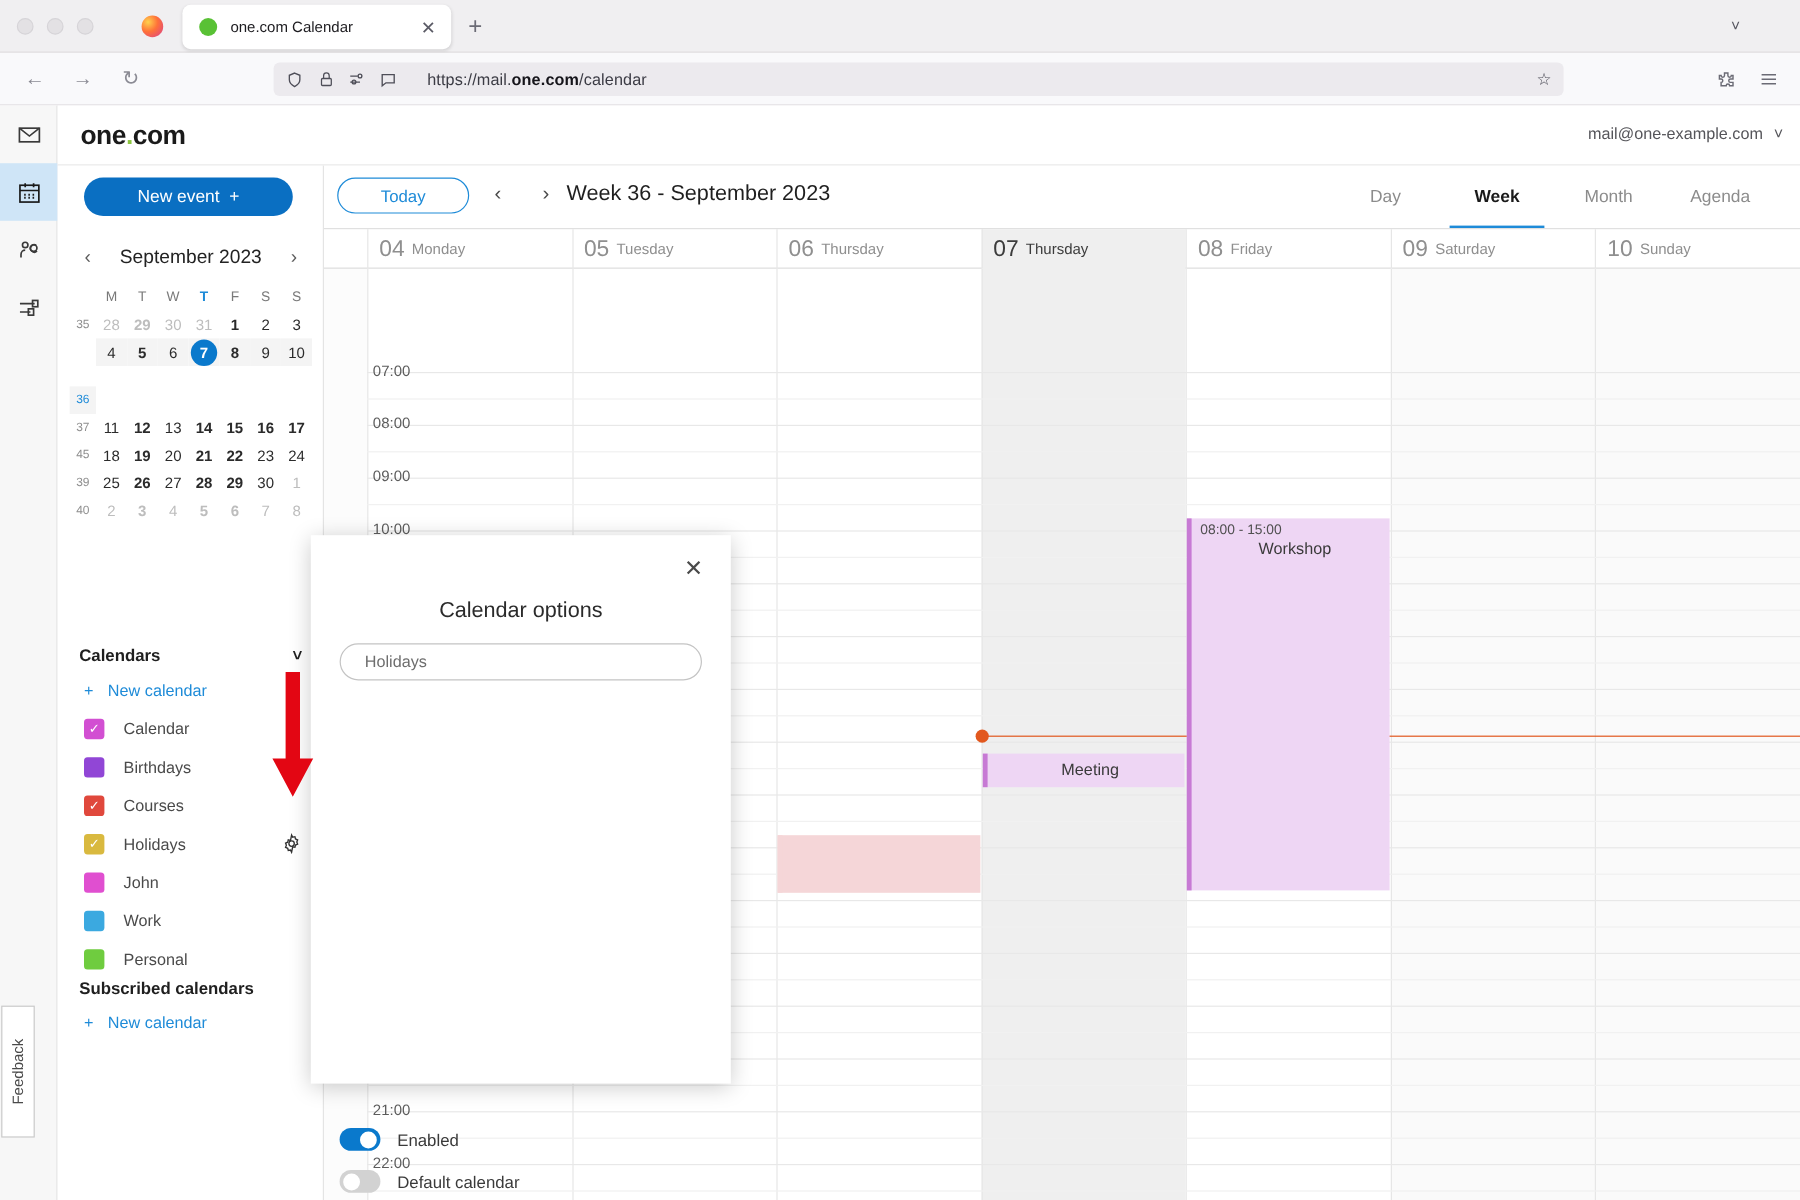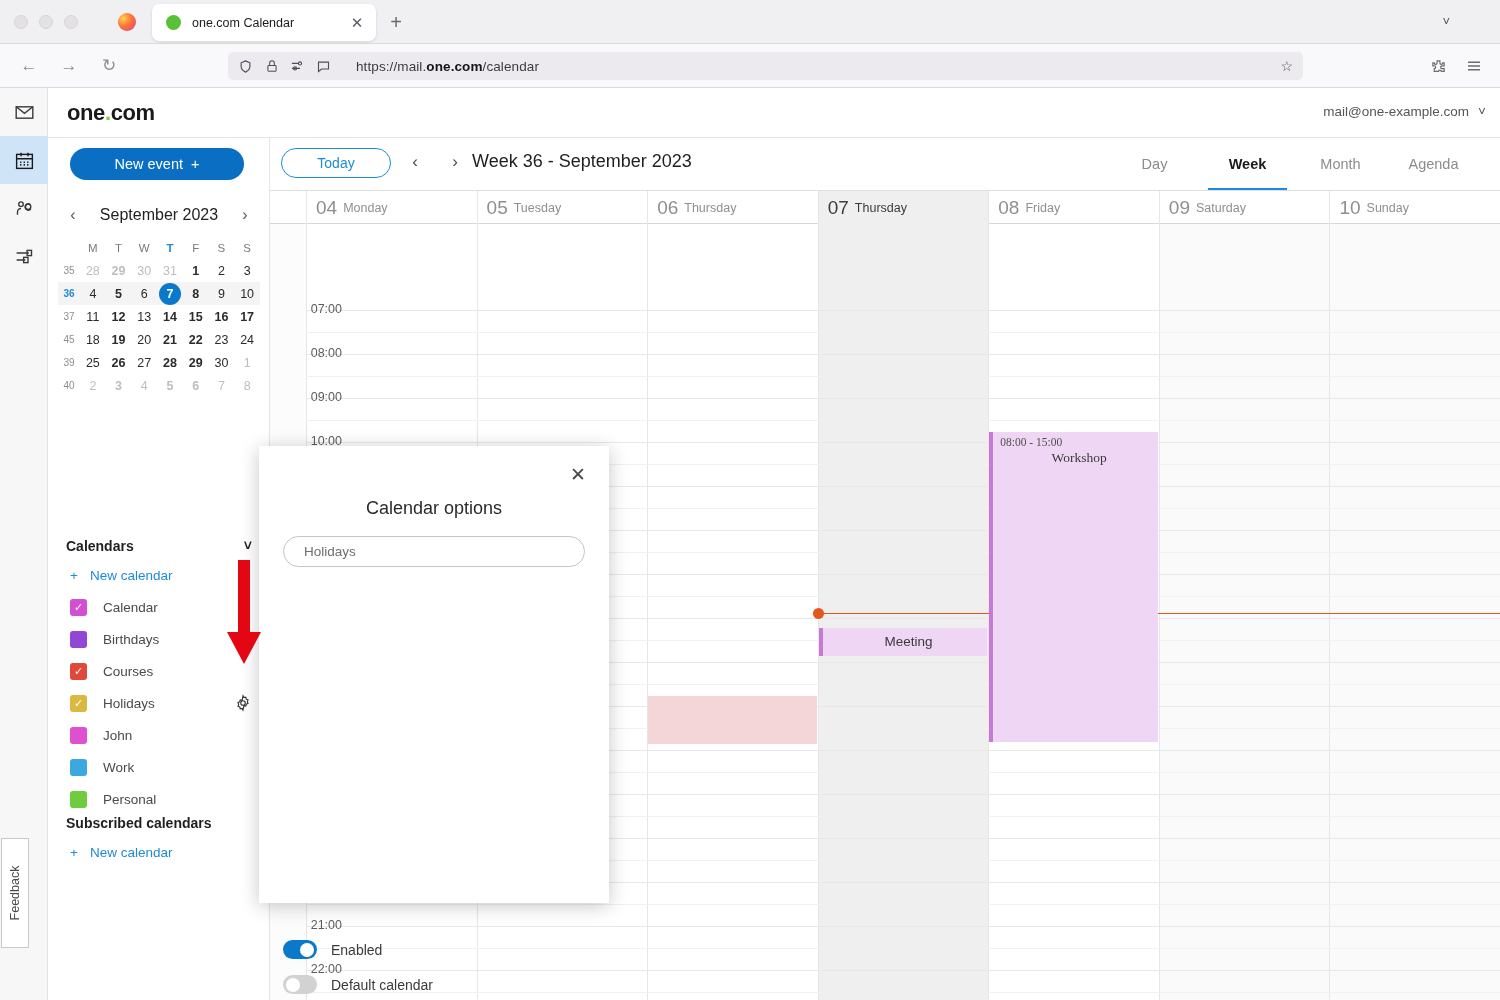--- a/index.html
+++ b/index.html
@@ -145,21 +145,21 @@
     margin: 6px 10px 0 10px; display: grid;
     grid-template-columns: 22px repeat(7, 1fr); row-gap: 0;
   }
   .mc-grid div {
     height: 23px; display: flex; align-items: center; justify-content: center;
     font-size: 12.5px; color: #2b2b2b;
   }
   .mc-grid .dow { color: #7a7a7a; font-size: 11.5px; }
   .mc-grid .dow.hl { color: #1e8bd8; font-weight: 700; }
   .mc-grid .wk { font-size: 10px; color: #8e8e8e; }
-  .mc-grid .wk.hl { color: #1e8bd8; font-weight: 700; }
+  .mc-grid .wk.hl { color: #1e8bd8; font-weight: 400; margin-top: 40px; }
   .mc-grid .out { color: #bdbdbd; }
   .mc-grid .bold { font-weight: 700; }
   .mc-grid .rowhl { background: #f4f4f4; }
   .mc-grid .sel { position: relative; color: #fff; }
   .mc-grid .sel::before {
     content: ""; position: absolute; width: 22px; height: 22px;
     border-radius: 50%; background: #0a79cc; z-index: 0;
   }
   .mc-grid .sel span { position: relative; z-index: 1; font-weight: 700; }
 
@@ -704,21 +704,21 @@
           <div class="hline half" style="top: 680px;"></div>
           <div class="tlabel" style="top: 650px;">20:00</div>
           <div class="hline" style="top: 702px;"></div>
           <div class="hline half" style="top: 724px;"></div>
           <div class="tlabel" style="top: 694px;">21:00</div>
           <div class="hline" style="top: 746px;"></div>
           <div class="hline half" style="top: 768px;"></div>
           <div class="tlabel" style="top: 738px;">22:00</div>
           <div class="nowline" style="top: 389px; left: 547.714px; width: 682.286px; background: rgb(226, 88, 30);"></div>
           <div class="nowdot" style="top: 384px; left: 542.714px; background: rgb(226, 88, 30);"></div>
-          <div class="ev" style="left: 719.286px; width: 168.571px; top: 208px; height: 310px; background: rgb(238, 214, 244); border-left-color: rgb(199, 122, 212); font-family: Liberation Serif, serif;">
+          <div class="ev" style="left: 719.286px; width: 168.571px; top: 208px; height: 310px; background: rgb(238, 214, 244); border-left-color: rgb(199, 122, 212);">
             <div class="t">08:00  -  15:00</div>
             <div class="n">Workshop</div>
           </div>
           <div class="ev" style="left: 548.714px; width: 168.571px; top: 404px; height: 28px; background: rgb(238, 214, 244); border-left-color: rgb(199, 122, 212);">
             <div class="n">Meeting</div>
           </div>
           <div class="ev" style="left: 378.143px; width: 168.571px; top: 472px; height: 48px; background: rgb(245, 214, 216); border-left-color: rgb(245, 214, 216);"></div>
         </div>
     </div>
 

